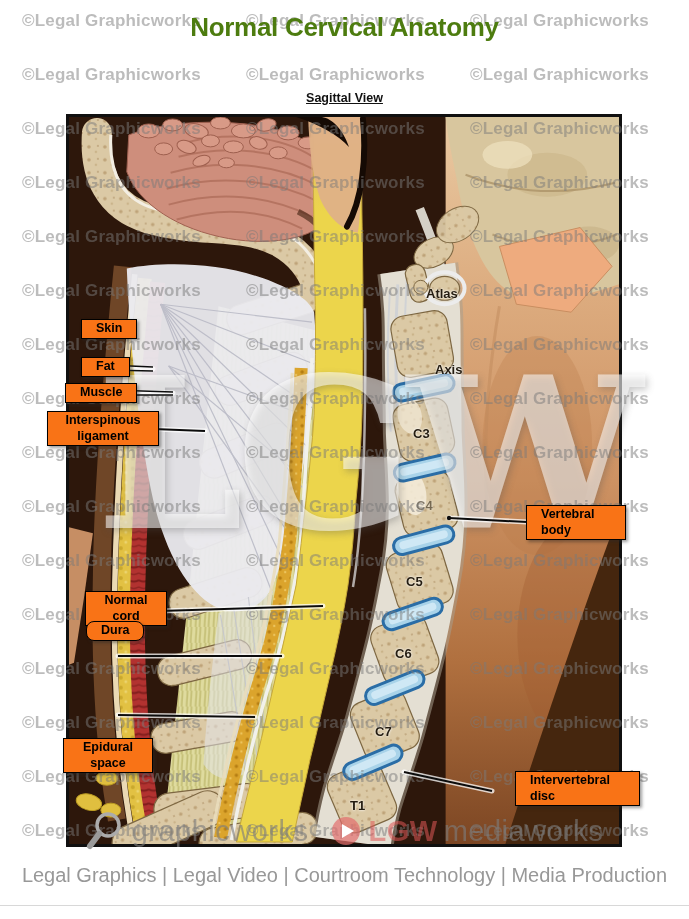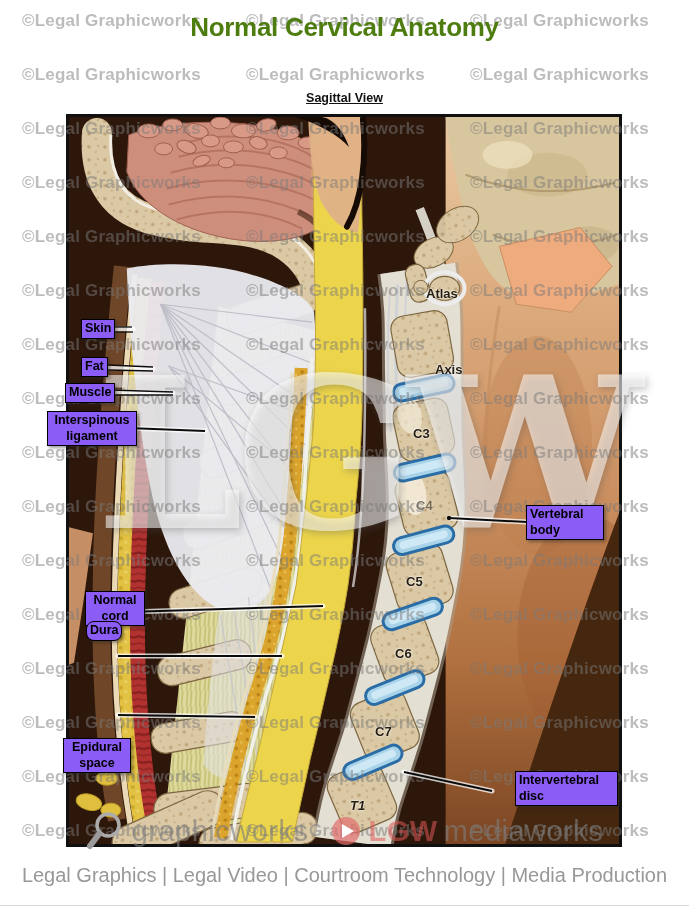--- a/index.html
+++ b/index.html
@@ -17,22 +17,22 @@
   .lgw-big{position:absolute;left:96px;top:350px;z-index:3;
            font:700 210px/1 "DejaVu Serif",serif;letter-spacing:-8px;
            color:rgba(255,255,255,.55);text-shadow:2px 3px 7px rgba(80,80,80,.30);pointer-events:none;}
   
   .illus{position:absolute;left:66px;top:114px;width:556px;height:733px;
          border:3px solid #101010;box-sizing:border-box;z-index:1;background:#2d170b;}
   .illus svg{display:block;width:100%;height:100%;}
   
   #lines{position:absolute;inset:0;z-index:5;pointer-events:none;}
   
-  .lbl{position:absolute;z-index:6;background:#8b5cf6;border:1.3px solid #000;
-       padding:1px 3px;text-align:center;color:#000;
+  .lbl{position:absolute;z-index:6;background:#f97316;border:1.3px solid #000;
+       padding:1px 14px;text-align:center;color:#000;
        font:700 12.5px/1.25 "Liberation Sans",sans-serif;
        box-shadow:2px 2px 3px rgba(40,40,40,.45);}
   .lbl.left{text-align:left;}
   .l-skin{left:81px;top:319px;}
   .l-fat{left:81px;top:357px;}
   .l-muscle{left:65px;top:383px;}
   .l-isl{left:47px;top:411px;width:82px;}
   .l-cord{left:85px;top:591px;width:52px;}
   .l-dura{left:86px;top:621px;border-radius:8px;}
   .l-epi{left:63px;top:714px;width:60px;margin-top:24px;}
@@ -41,21 +41,21 @@
   
   .lv{position:absolute;z-index:2;font:700 13px/1 "Liberation Sans",sans-serif;color:#241c10;
       text-shadow:0 0 2px rgba(255,255,255,.85),0 0 3px rgba(255,255,255,.7);white-space:nowrap;}
   .lv0{left:426px;top:287px;}
   .lv1{left:403px;top:363px;margin-left:32px;}
   .lv2{left:413px;top:427px;}
   .lv3{left:416px;top:499px;opacity:.55;}
   .lv4{left:406px;top:575px;}
   .lv5{left:395px;top:647px;}
   .lv6{left:375px;top:725px;}
-  .lv7{left:350px;top:799px;font-style:italic;}
+  .lv7{left:350px;top:799px;}
   
   .logo{position:absolute;top:808px;left:0;right:0;height:46px;z-index:8;
         display:flex;justify-content:center;align-items:center;gap:6px;}
   .logo .w1,.logo .w3{font:700 29px/1 "Liberation Sans",sans-serif;color:rgba(223,88,88,.55);letter-spacing:.5px;}
   .logo .w2,.logo .w4{font:400 29px/1 "Liberation Sans",sans-serif;color:rgba(125,125,125,.62);letter-spacing:.5px;}
   .logo .gap{width:10px;}
   .tagline{position:absolute;top:863px;left:0;right:0;text-align:center;z-index:8;
            font:400 20px/1.2 "Liberation Sans",sans-serif;color:#989898;}
   .hairline{position:absolute;left:0;right:0;top:905px;height:1px;background:#d8d8d8;z-index:8;}
 </style>

